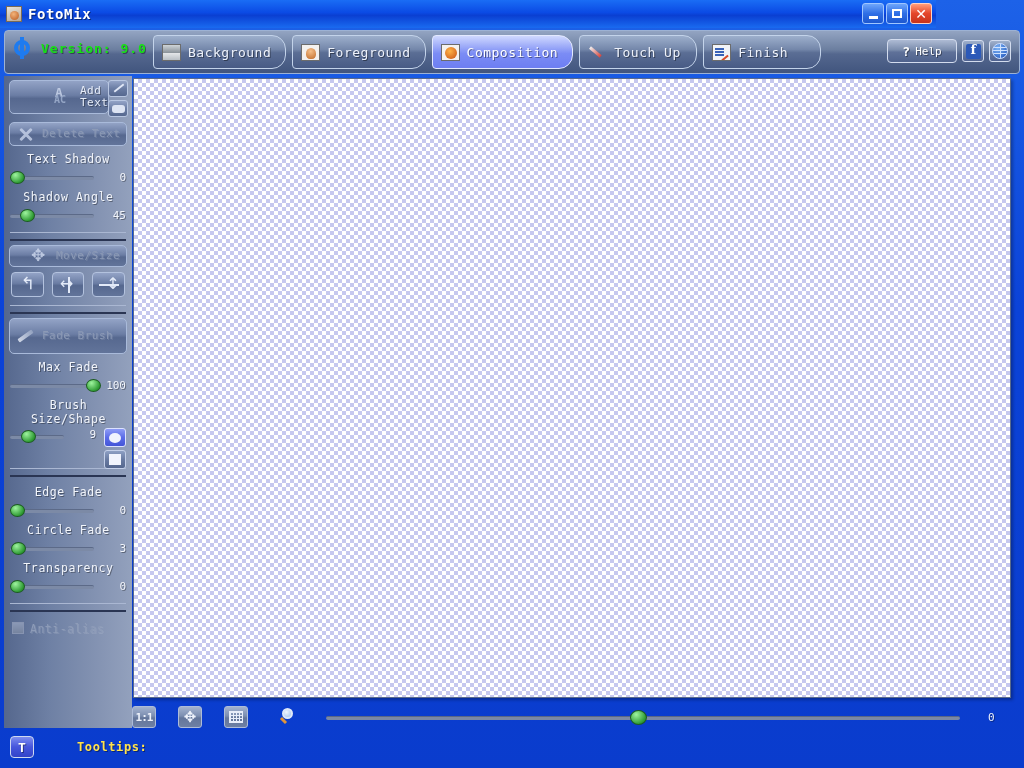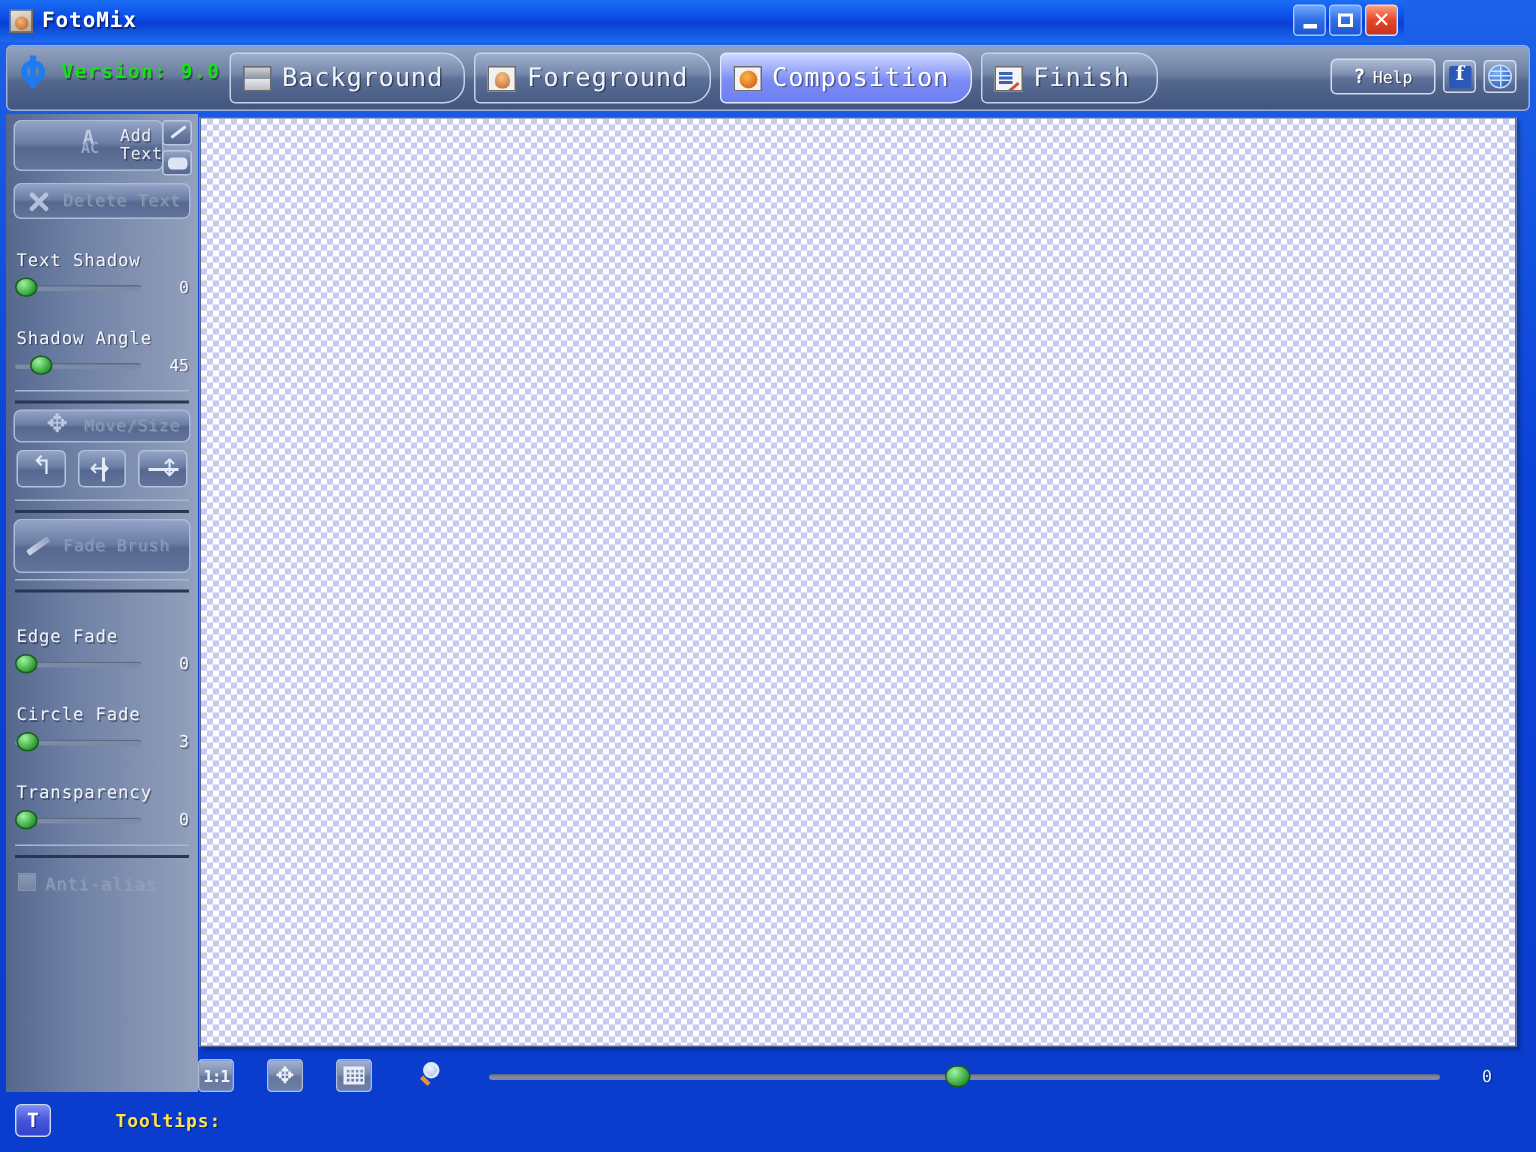--- a/index.html
+++ b/index.html
@@ -76,21 +76,21 @@
     background:linear-gradient(180deg,#9dafcc 0%,#7487aa 42%,#5b6e95 52%,#485b85 100%);
     border:1px solid #c3d3ea;border-top-left-radius:4px;border-bottom-left-radius:4px;
     border-top-right-radius:14px;border-bottom-right-radius:14px;
     box-sizing:border-box;
   }
   .tab.active{
     background:linear-gradient(180deg,#cfd8ff 0%,#9aa8f8 35%,#7b8cf5 55%,#6d7ef2 100%);
     border-color:#e3e9ff;
   }
   .tab-label{
-    color:#eef2fb;font-size:17px;letter-spacing:0.5px;white-space:nowrap;
+    color:#eef2fb;font-size:13px;letter-spacing:0.5px;white-space:nowrap;
     text-shadow:1px 1px 0 rgba(0,0,0,.4);
   }
   .tab.active .tab-label{color:#ffffff;}
   .tab-ico{
     width:19px;height:17px;flex:none;border:1px solid #6c6c6c;box-sizing:border-box;
     background:#e9e9ea;position:relative;overflow:hidden;
   }
   .ico-bg{background:linear-gradient(180deg,#cfd4d8 0%,#8d959c 50%,#e8eaec 50%,#b9bfc5 100%);}
   .ico-fg{background:#f3f1ef;}
   .ico-fg::after{content:"";position:absolute;left:4px;top:3px;width:10px;height:11px;border-radius:50% 50% 40% 40%;
@@ -156,22 +156,23 @@
   .side-mini{position:absolute;right:4px;top:4px;display:flex;flex-direction:column;gap:3px;}
   .mini-btn{
     width:20px;height:17px;border:1px solid #b9c7e2;border-radius:3px;box-sizing:border-box;
     background:linear-gradient(180deg,#93a3c6 0%,#6b7da4 50%,#56688f 100%);position:relative;
   }
   .mini-pen::after{content:"";position:absolute;left:4px;top:6px;width:12px;height:2px;background:#e0e7f6;transform:rotate(-38deg);}
   .mini-rect::after{content:"";position:absolute;left:3px;top:4px;width:13px;height:8px;border-radius:3px;background:#dde4f3;}
 
   .slider-group{padding:2px 6px 0 6px;}
   .sl-label{
-    color:#f2f5fb;font-size:11.5px;letter-spacing:0.6px;margin:18px 0 2px 1px;
+    color:#f2f5fb;font-size:11.5px;letter-spacing:0.6px;margin:4px 0 2px 1px;
     text-shadow:1px 1px 0 rgba(0,0,0,.35);
+    text-align:center;
   }
   .sl-row{display:flex;align-items:center;gap:6px;height:18px;}
   .sl-track{position:relative;flex:1;height:16px;}
   .sl-bar{position:absolute;left:0;right:0;top:7px;height:3px;background:#7c8aa6;border-top:1px solid #5c6a88;border-radius:2px;}
   .sl-knob{
     position:absolute;top:2px;width:15px;height:13px;border-radius:50%;
     background:radial-gradient(circle at 35% 28%,#9ef49e,#2f9b34 70%,#1d6d22);
     border:1px solid #1b5c1f;box-sizing:border-box;
   }
   .sl-val{
@@ -291,20 +292,24 @@
       </div>
       <div class="tab">
         <div class="tab-ico ico-fg"></div>
         <div class="tab-label">Foreground</div>
       </div>
       <div class="tab active">
         <div class="tab-ico ico-comp"></div>
         <div class="tab-label">Composition</div>
       </div>
       <div class="tab">
+        <div class="tab-ico ico-touch"></div>
+        <div class="tab-label">Touch Up</div>
+      </div>
+      <div class="tab">
         <div class="tab-ico ico-fin"></div>
         <div class="tab-label">Finish</div>
       </div>
     </div>
 
     <div class="rightbtns">
       <div class="help-btn">
         <div class="help-q">?</div>
         <div class="help-lbl">Help</div>
       </div>
@@ -369,20 +374,47 @@
       <div class="icon-btn g-flipv"></div>
     </div>
 
     <div class="divider"></div>
 
     <div class="panel-btn disabled" style="height:36px;">
       <div class="pb-ico ico-brush"></div>
       <div class="pb-label">Fade Brush</div>
     </div>
 
+    <div class="slider-group">
+      <div class="sl-label">Max Fade</div>
+      <div class="sl-row">
+        <div class="sl-track">
+          <div class="sl-bar"></div>
+          <div class="sl-knob" style="left:90%;"></div>
+        </div>
+        <div class="sl-val">100</div>
+      </div>
+
+      <div class="sl-label">Brush Size/Shape</div>
+      <div class="sl-row" style="height:36px;align-items:flex-start;">
+        <div class="sl-track" style="margin-top:0;">
+          <div class="sl-bar"></div>
+          <div class="sl-knob" style="left:20%;"></div>
+        </div>
+        <div class="sl-val">9</div>
+        <div class="shape-col">
+          <div class="shape-btn sel">
+              <div class="shape-circle"></div>
+            </div>
+          <div class="shape-btn">
+              <div class="shape-square"></div>
+            </div>
+        </div>
+      </div>
+    </div>
 
     <div class="divider" style="margin-top:4px;"></div>
 
     <div class="slider-group">
       <div class="sl-label">Edge Fade</div>
       <div class="sl-row">
         <div class="sl-track">
           <div class="sl-bar"></div>
           <div class="sl-knob" style="left:0%;"></div>
         </div>

